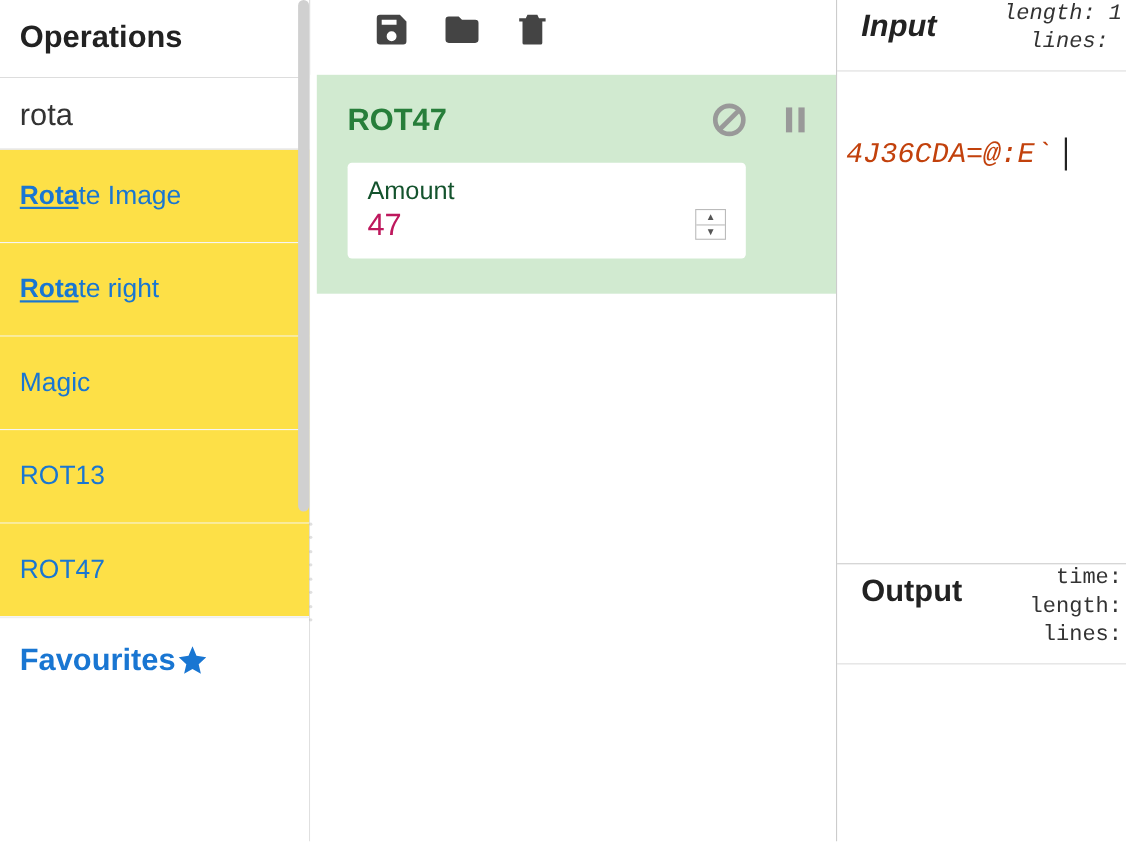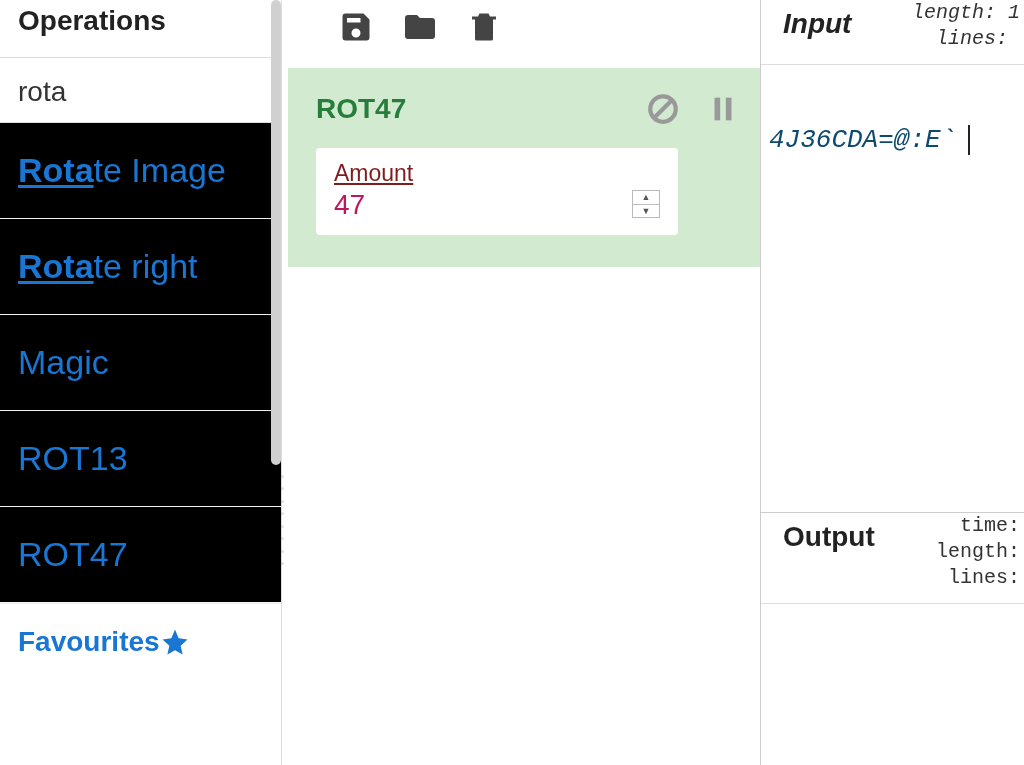--- a/index.html
+++ b/index.html
@@ -14,44 +14,44 @@
     }
     
     
     .operations-panel {
       width: 282px;
       flex-shrink: 0;
       border-right: 1px solid #ddd;
       position: relative;
     }
     .ops-header {
-      padding: 5px 18px 20px;
+      padding: 18px 18px 20px;
       font-size: 28px;
       font-weight: 700;
       color: #222;
       border-bottom: 1px solid #ddd;
     }
     .search-input {
       width: 100%;
       border: none;
       border-bottom: 1px solid #ddd;
       padding: 18px 18px 14px;
       font-size: 28px;
       font-family: inherit;
       outline: none;
       color: #333;
     }
     .op-list {
       list-style: none;
     }
     .op-item {
       padding: 28px 18px;
-      font-size: 34px;
+      font-size: 24px;
       color: #1976d2;
-      background: #000000;
+      background: #fde047;
       border-bottom: 1px solid #f5f5f5;
       cursor: pointer;
     }
     .match {
       font-weight: 700;
       text-decoration: underline;
       text-underline-offset: 3px;
     }
     .favourites-row {
       display: flex;
@@ -145,22 +145,21 @@
     .pause-icon rect { fill: #999; }
     .arg-box {
       background: #fff;
       border-radius: 4px;
       padding: 12px 18px 14px;
       position: relative;
       width: 362px;
     }
     .arg-label {
       font-size: 23px;
-      color: #7f1d1d;
-      text-decoration: underline;
+      color: #14532d;
     }
     .arg-value {
       font-size: 28px;
       color: #be185d;
       margin-top: 2px;
     }
     .num-spinner {
       position: absolute;
       right: 18px;
       top: 42px;
@@ -200,21 +199,21 @@
       color: #333;
       text-align: center;
       white-space: pre;
       padding-right: 4px;
       line-height: 1.3;
     }
     .input-area, .output-area {
       padding: 18px 8px 18px 8px;
       font-family: "Consolas","Courier New",monospace;
       font-size: 26px;
-      color: #0c4a6e;
+      color: #c2410c;
       flex: 1;
       white-space: pre;
       overflow: hidden;
     }
     .input-cursor {
       border-right: 2px solid #222;
       margin-left: -4px;
       animation: none;
     }
     .input-block{height:512px;display:flex;flex-direction:column;font-style:italic;}

